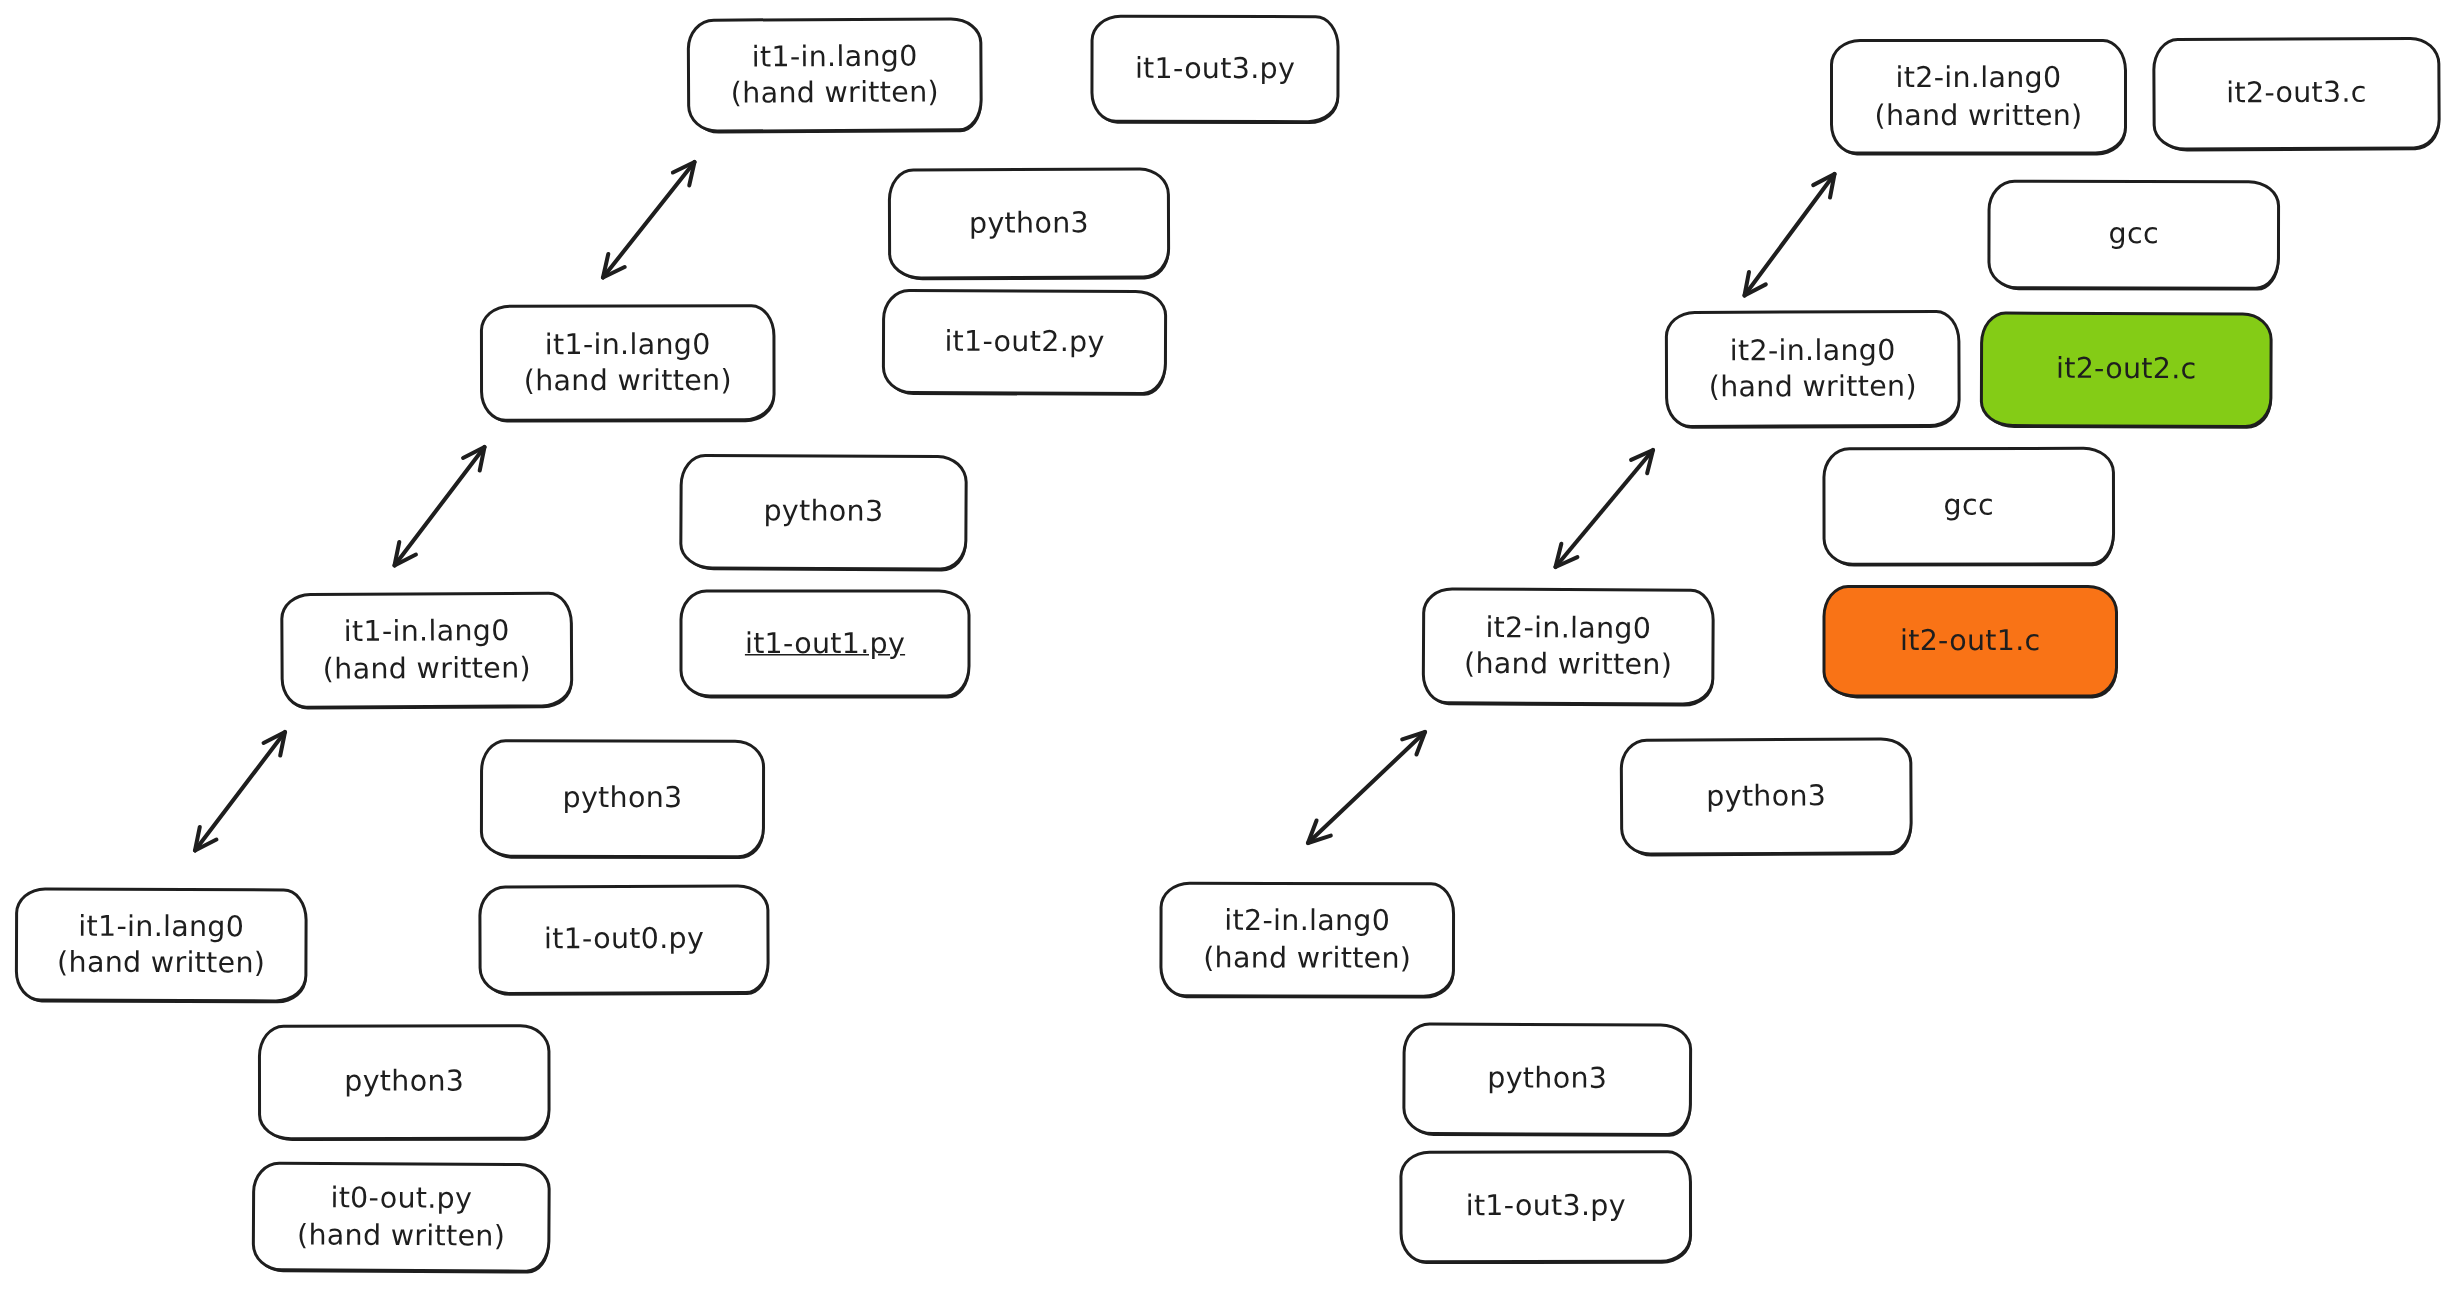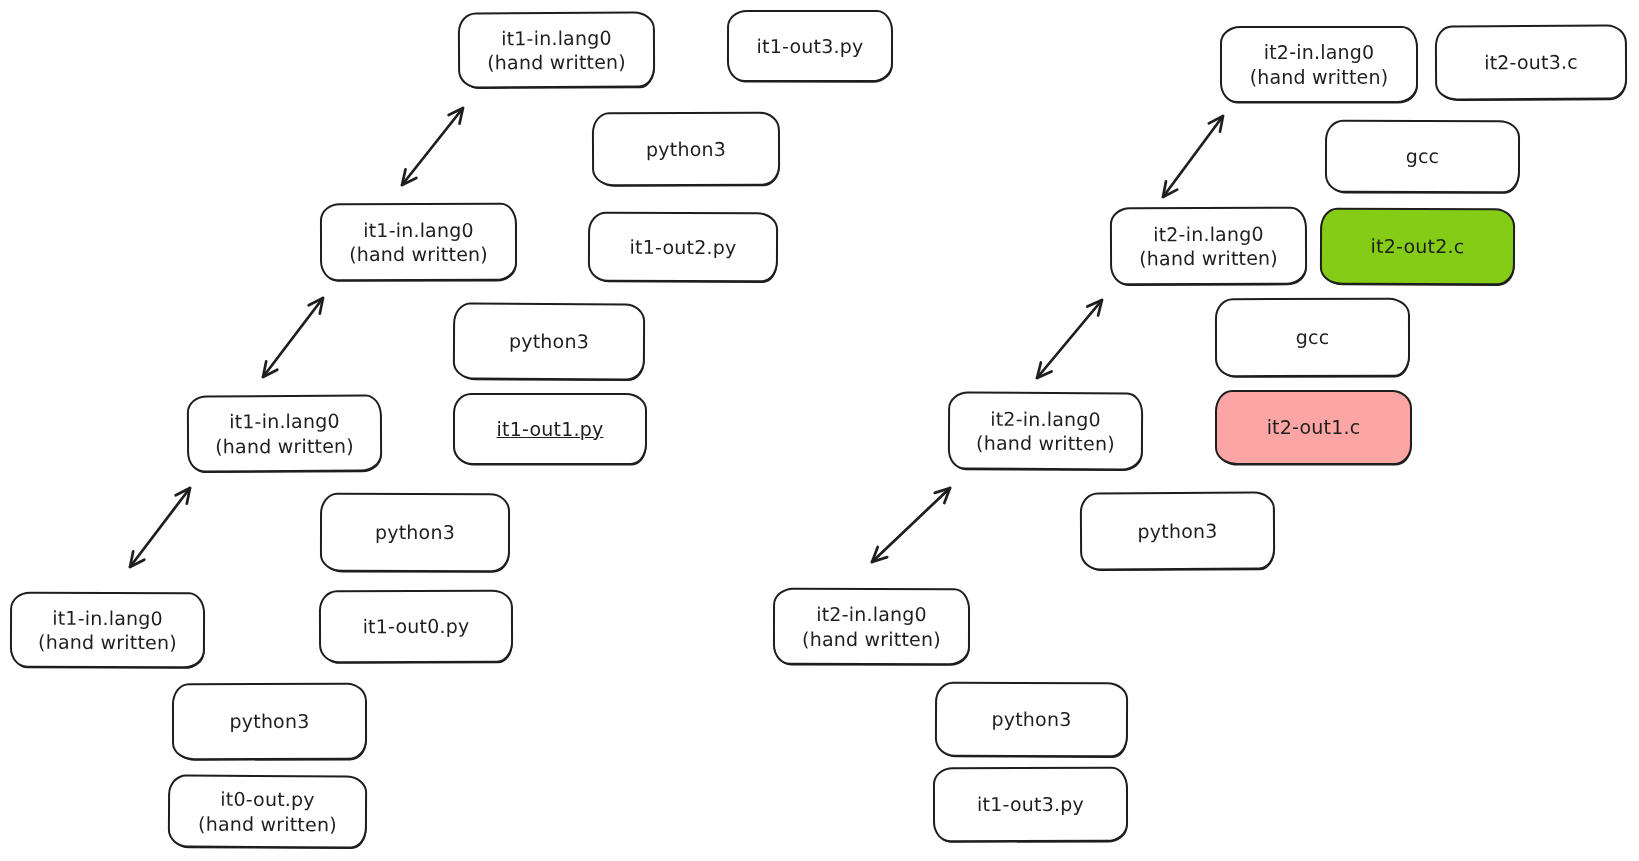--- a/index.html
+++ b/index.html
@@ -81,21 +81,21 @@
 <div class="box" style="left: 458px; top: 12px; width: 197px; height: 76px; border-radius: 18px 21px 16px 20px / 20px 17px 21px 18px; transform: rotate(-0.3deg); border-color: rgb(30, 30, 30); background: rgb(255, 255, 255);">
       <span class="lbl">it1-in.lang0
 (hand written)</span>
     </div>
     <div class="box" style="left: 727px; top: 10px; width: 166px; height: 72px; border-radius: 20px 16px 21px 17px / 17px 21px 18px 20px; transform: rotate(0.1deg); border-color: rgb(30, 30, 30); background: rgb(255, 255, 255);">
       <span class="lbl">it1-out3.py</span>
     </div>
     <div class="box" style="left: 592px; top: 112px; width: 188px; height: 74px; border-radius: 17px 20px 18px 22px / 21px 18px 20px 17px; transform: rotate(-0.2deg); border-color: rgb(30, 30, 30); background: rgb(255, 255, 255);">
       <span class="lbl">python3</span>
     </div>
-    <div class="box" style="left: 588px; top: 212px; width: 190px; height: 70px; border-radius: 18px 21px 16px 20px / 20px 17px 21px 18px; transform: rotate(0.2deg); border-color: rgb(30, 30, 30); background: rgb(255, 255, 255);">
+    <div class="box" style="left: 588px; top: 193px; width: 190px; height: 70px; border-radius: 18px 21px 16px 20px / 20px 17px 21px 18px; transform: rotate(0.2deg); border-color: rgb(30, 30, 30); background: rgb(255, 255, 255);">
       <span class="lbl">it1-out2.py</span>
     </div>
     <div class="box" style="left: 320px; top: 203px; width: 197px; height: 78px; border-radius: 20px 16px 21px 17px / 17px 21px 18px 20px; transform: rotate(-0.1deg); border-color: rgb(30, 30, 30); background: rgb(255, 255, 255);">
       <span class="lbl">it1-in.lang0
 (hand written)</span>
     </div>
     <div class="box" style="left: 453px; top: 303px; width: 192px; height: 77px; border-radius: 17px 20px 18px 22px / 21px 18px 20px 17px; transform: rotate(0.3deg); border-color: rgb(30, 30, 30); background: rgb(255, 255, 255);">
       <span class="lbl">python3</span>
     </div>
     <div class="box" style="left: 453px; top: 393px; width: 194px; height: 72px; border-radius: 18px 21px 16px 20px / 20px 17px 21px 18px; transform: rotate(0deg); border-color: rgb(30, 30, 30); background: rgb(255, 255, 255); text-decoration: underline;">
@@ -139,21 +139,21 @@
     <div class="box" style="left: 1320px; top: 208px; width: 195px; height: 77px; border-radius: 17px 20px 18px 22px / 21px 18px 20px 17px; transform: rotate(0.2deg); border-color: rgb(30, 30, 30); background: #84cc16;">
       <span class="lbl">it2-out2.c</span>
     </div>
     <div class="box" style="left: 1215px; top: 298px; width: 195px; height: 79px; border-radius: 18px 21px 16px 20px / 20px 17px 21px 18px; transform: rotate(-0.1deg); border-color: rgb(30, 30, 30); background: rgb(255, 255, 255);">
       <span class="lbl">gcc</span>
     </div>
     <div class="box" style="left: 948px; top: 392px; width: 195px; height: 78px; border-radius: 20px 16px 21px 17px / 17px 21px 18px 20px; transform: rotate(0.3deg); border-color: rgb(30, 30, 30); background: rgb(255, 255, 255);">
       <span class="lbl">it2-in.lang0
 (hand written)</span>
     </div>
-    <div class="box" style="left: 1215px; top: 390px; width: 197px; height: 75px; border-radius: 17px 20px 18px 22px / 21px 18px 20px 17px; transform: rotate(0deg); border-color: rgb(30, 30, 30); background: #fca5a5; text-align: center;">
+    <div class="box" style="left: 1215px; top: 390px; width: 197px; height: 75px; border-radius: 17px 20px 18px 22px / 21px 18px 20px 17px; transform: rotate(0deg); border-color: rgb(30, 30, 30); background: #f97316; text-align: center;">
       <span class="lbl">it2-out1.c</span>
     </div>
     <div class="box" style="left: 1080px; top: 492px; width: 195px; height: 78px; border-radius: 18px 21px 16px 20px / 20px 17px 21px 18px; transform: rotate(-0.3deg); border-color: rgb(30, 30, 30); background: rgb(255, 255, 255);">
       <span class="lbl">python3</span>
     </div>
     <div class="box" style="left: 773px; top: 588px; width: 197px; height: 77px; border-radius: 20px 16px 21px 17px / 17px 21px 18px 20px; transform: rotate(0.1deg); border-color: rgb(30, 30, 30); background: rgb(255, 255, 255);">
       <span class="lbl">it2-in.lang0
 (hand written)</span>
     </div>
     <div class="box" style="left: 935px; top: 682px; width: 193px; height: 75px; border-radius: 18px 21px 16px 20px / 20px 17px 21px 18px; transform: rotate(0.2deg); border-color: rgb(30, 30, 30); background: rgb(255, 255, 255);">

